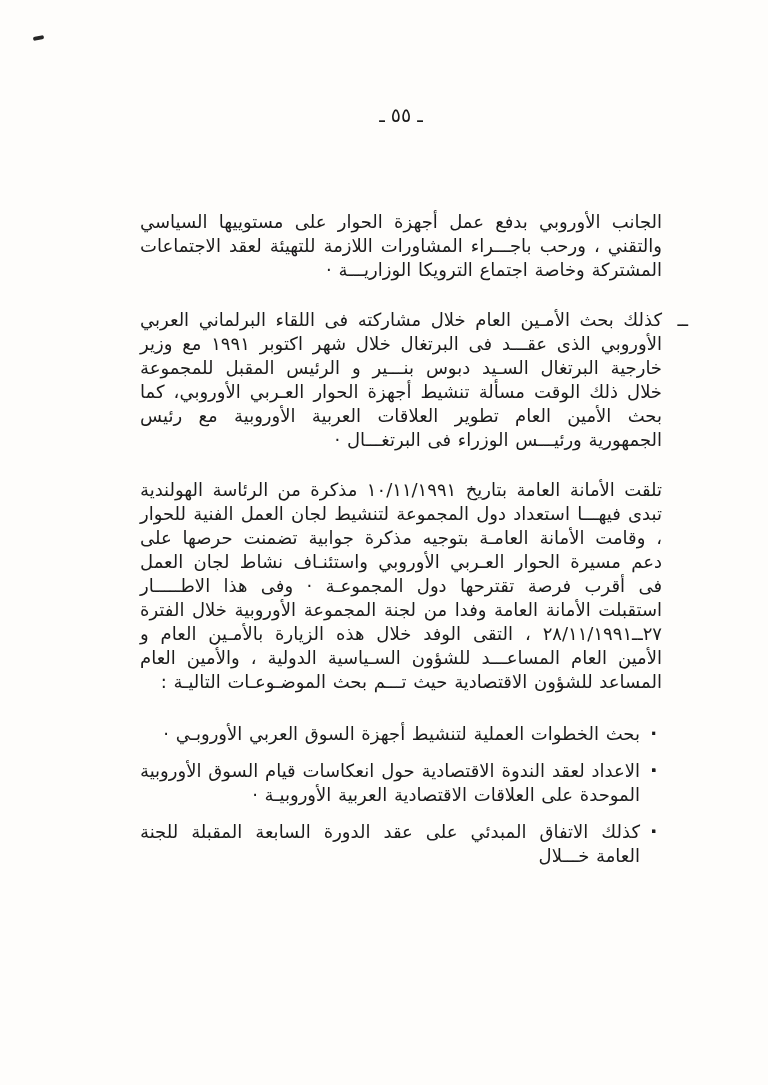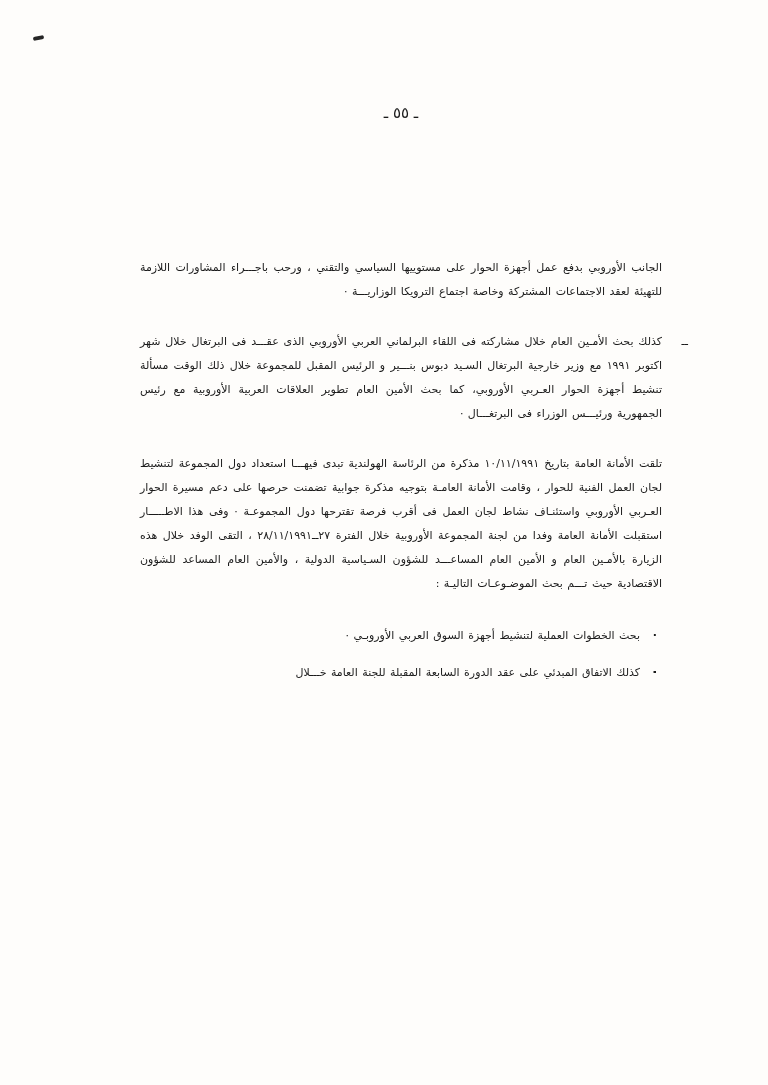--- a/index.html
+++ b/index.html
@@ -30,36 +30,35 @@
     border-radius: 2px;
     transform: rotate(-10deg);
   }
   .page-number {
     position: absolute;
     top: 104px;
     left: 0;
     right: 0;
     text-align: center;
     padding-left: 34px;
-    font-size: 15px;
+    font-size: 19px;
     color: #1a1a1a;
     direction: rtl;
   }
   .content {
     position: absolute;
     top: 210px;
     right: 106px;
     width: 522px;
     direction: rtl;
     text-align: justify;
-    font-size: 11px;
+    font-size: 18px;
     line-height: 24px;
     word-spacing: 1px;
     color: #1b1b1b;
-    margin-top: 46px;
   }
   .para {
     margin: 0 0 26px 0;
   }
   .para-dash {
     position: relative;
   }
   .dash-marker {
     position: absolute;
     right: -26px;
@@ -109,20 +108,21 @@
         <span>بحث الخطوات العملية لتنشيط أجهزة السوق العربي الأوروبـي ·</span>
       </li>
       <li>
         <span class="bullet-glyph">·</span>
       </li>
       <li>
         <span class="bullet-glyph">·</span>
       </li>
       <li>
         <span class="bullet-glyph">·</span>
+        <span>الاعداد لعقد الندوة الاقتصادية حول انعكاسات قيام السوق الأوروبية الموحدة على العلاقات الاقتصادية العربية الأوروبيـة ·</span>
       </li>
       <li>
         <span class="bullet-glyph">·</span>
       </li>
       <li>
         <span class="bullet-glyph">·</span>
         <span>كذلك الاتفاق المبدئي على عقد الدورة السابعة المقبلة للجنة العامة خـــلال</span>
       </li>
     </ul>
 

